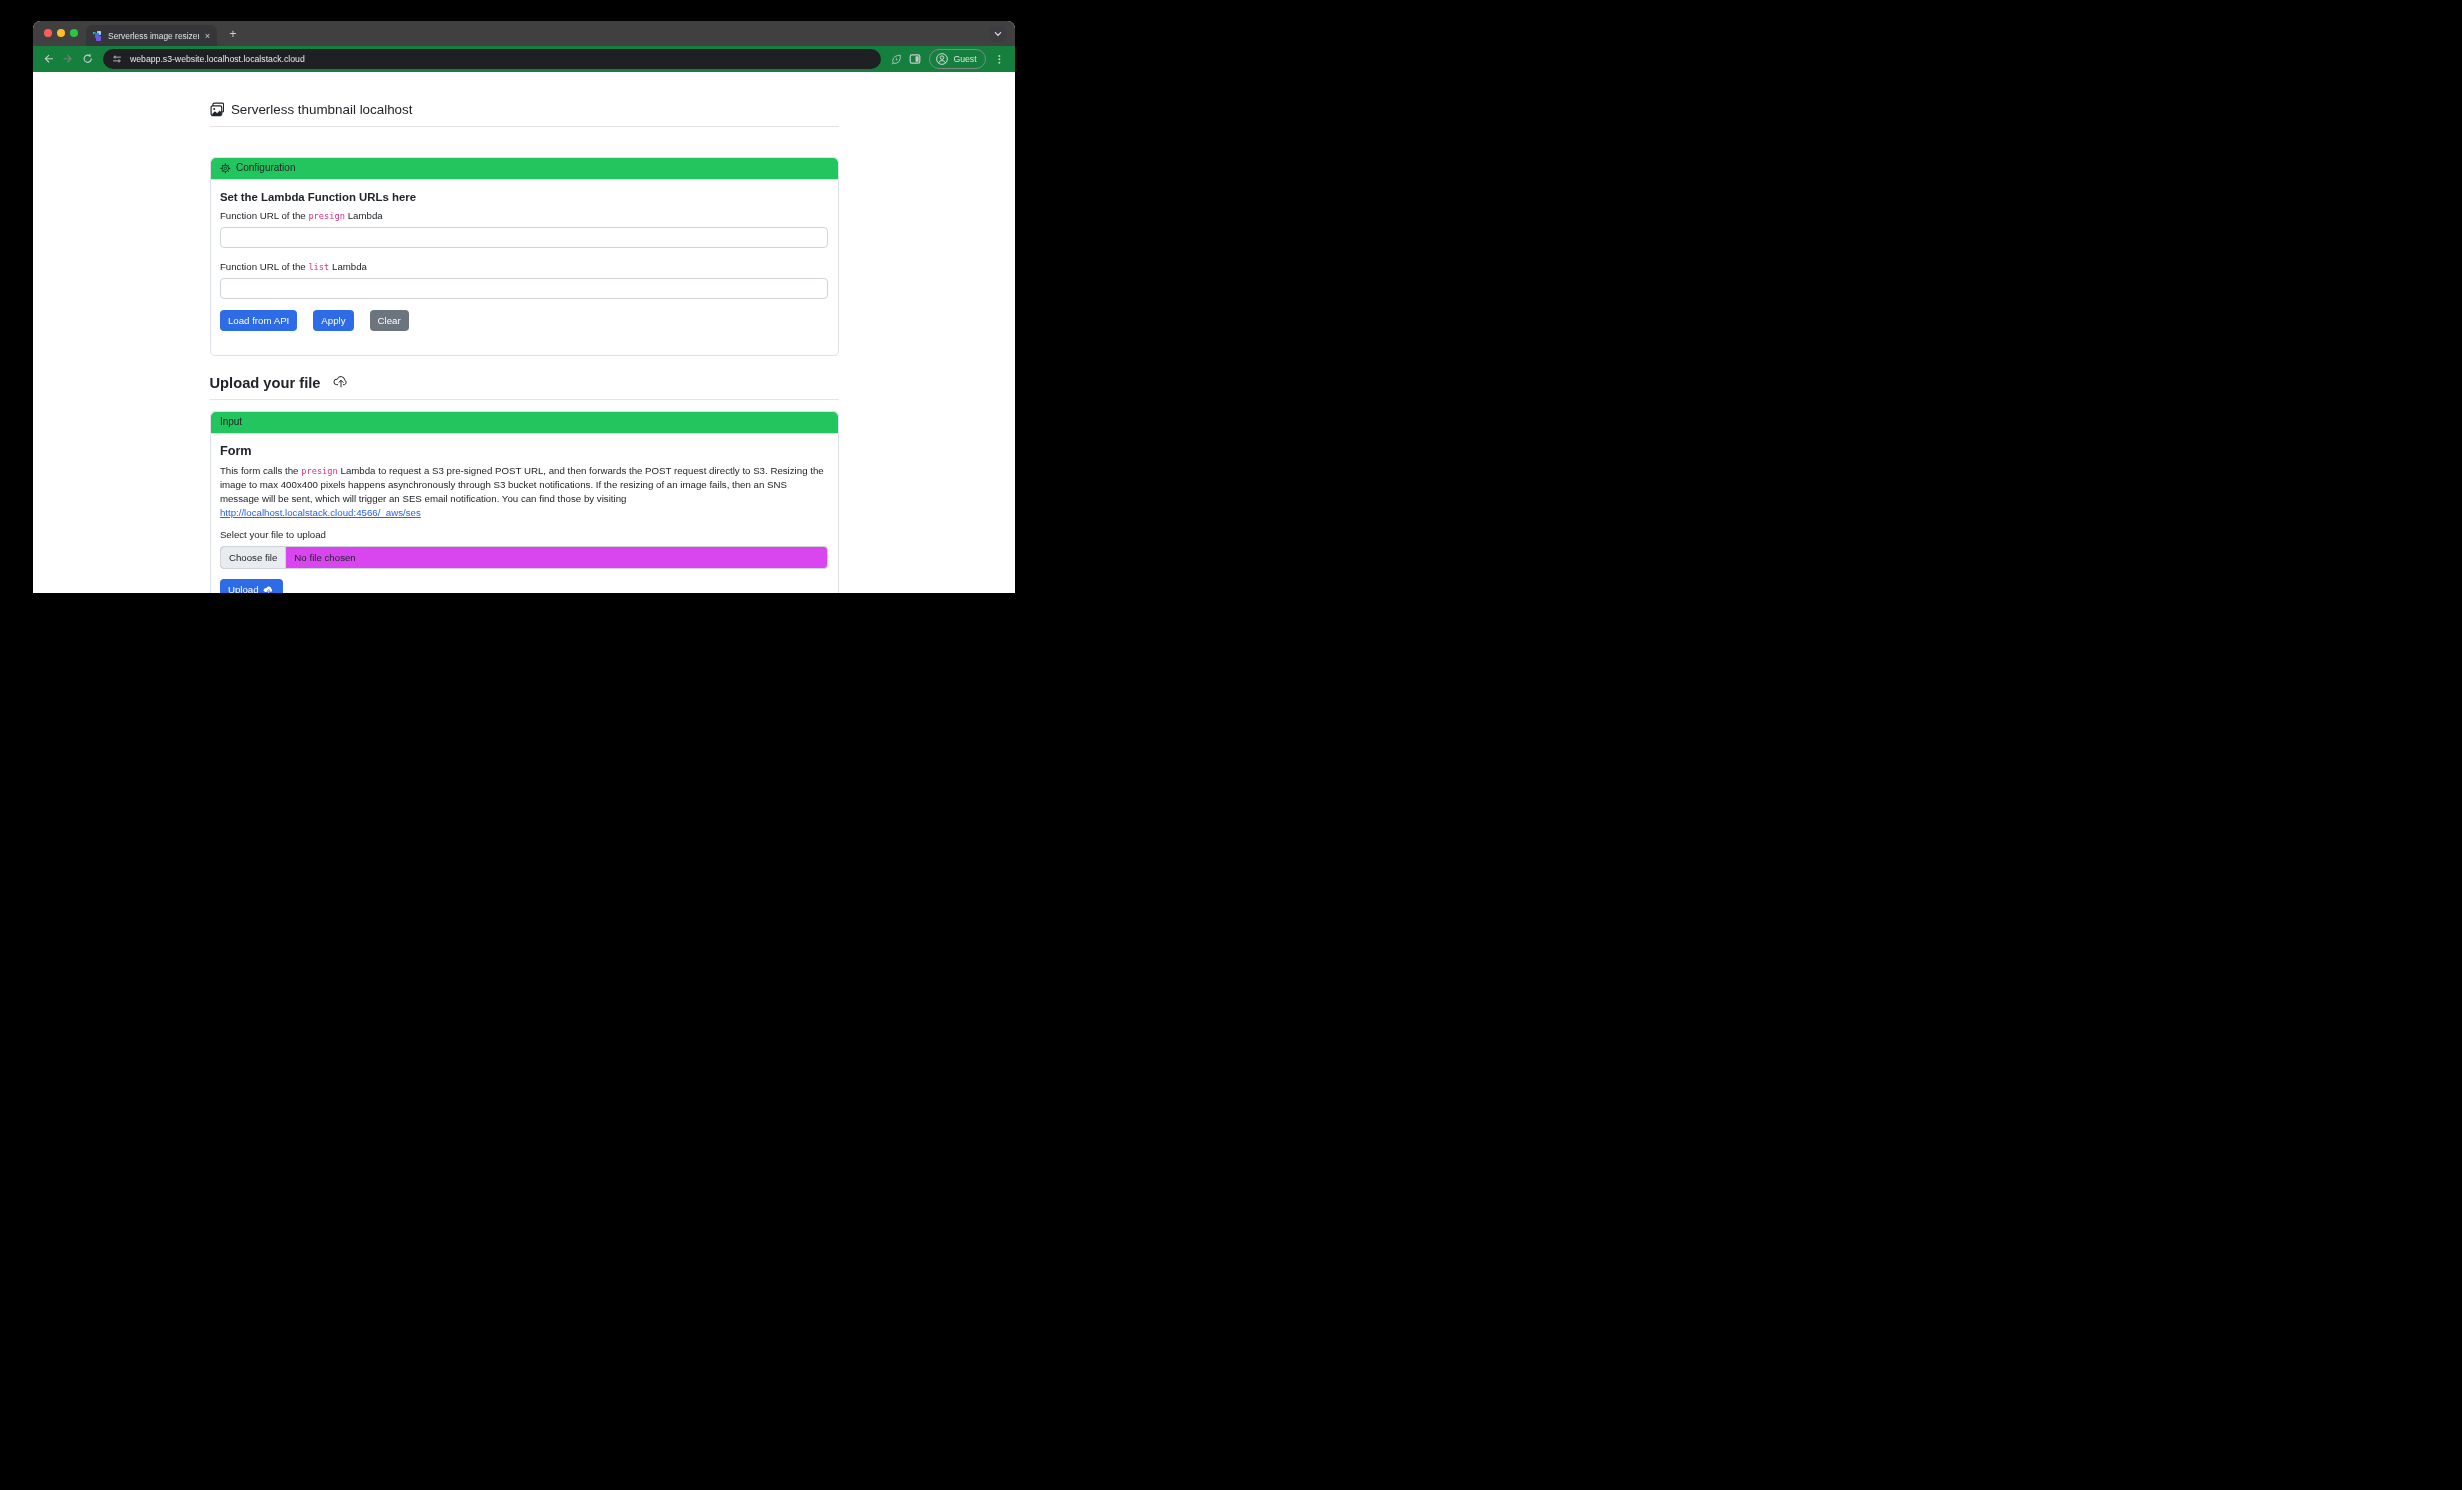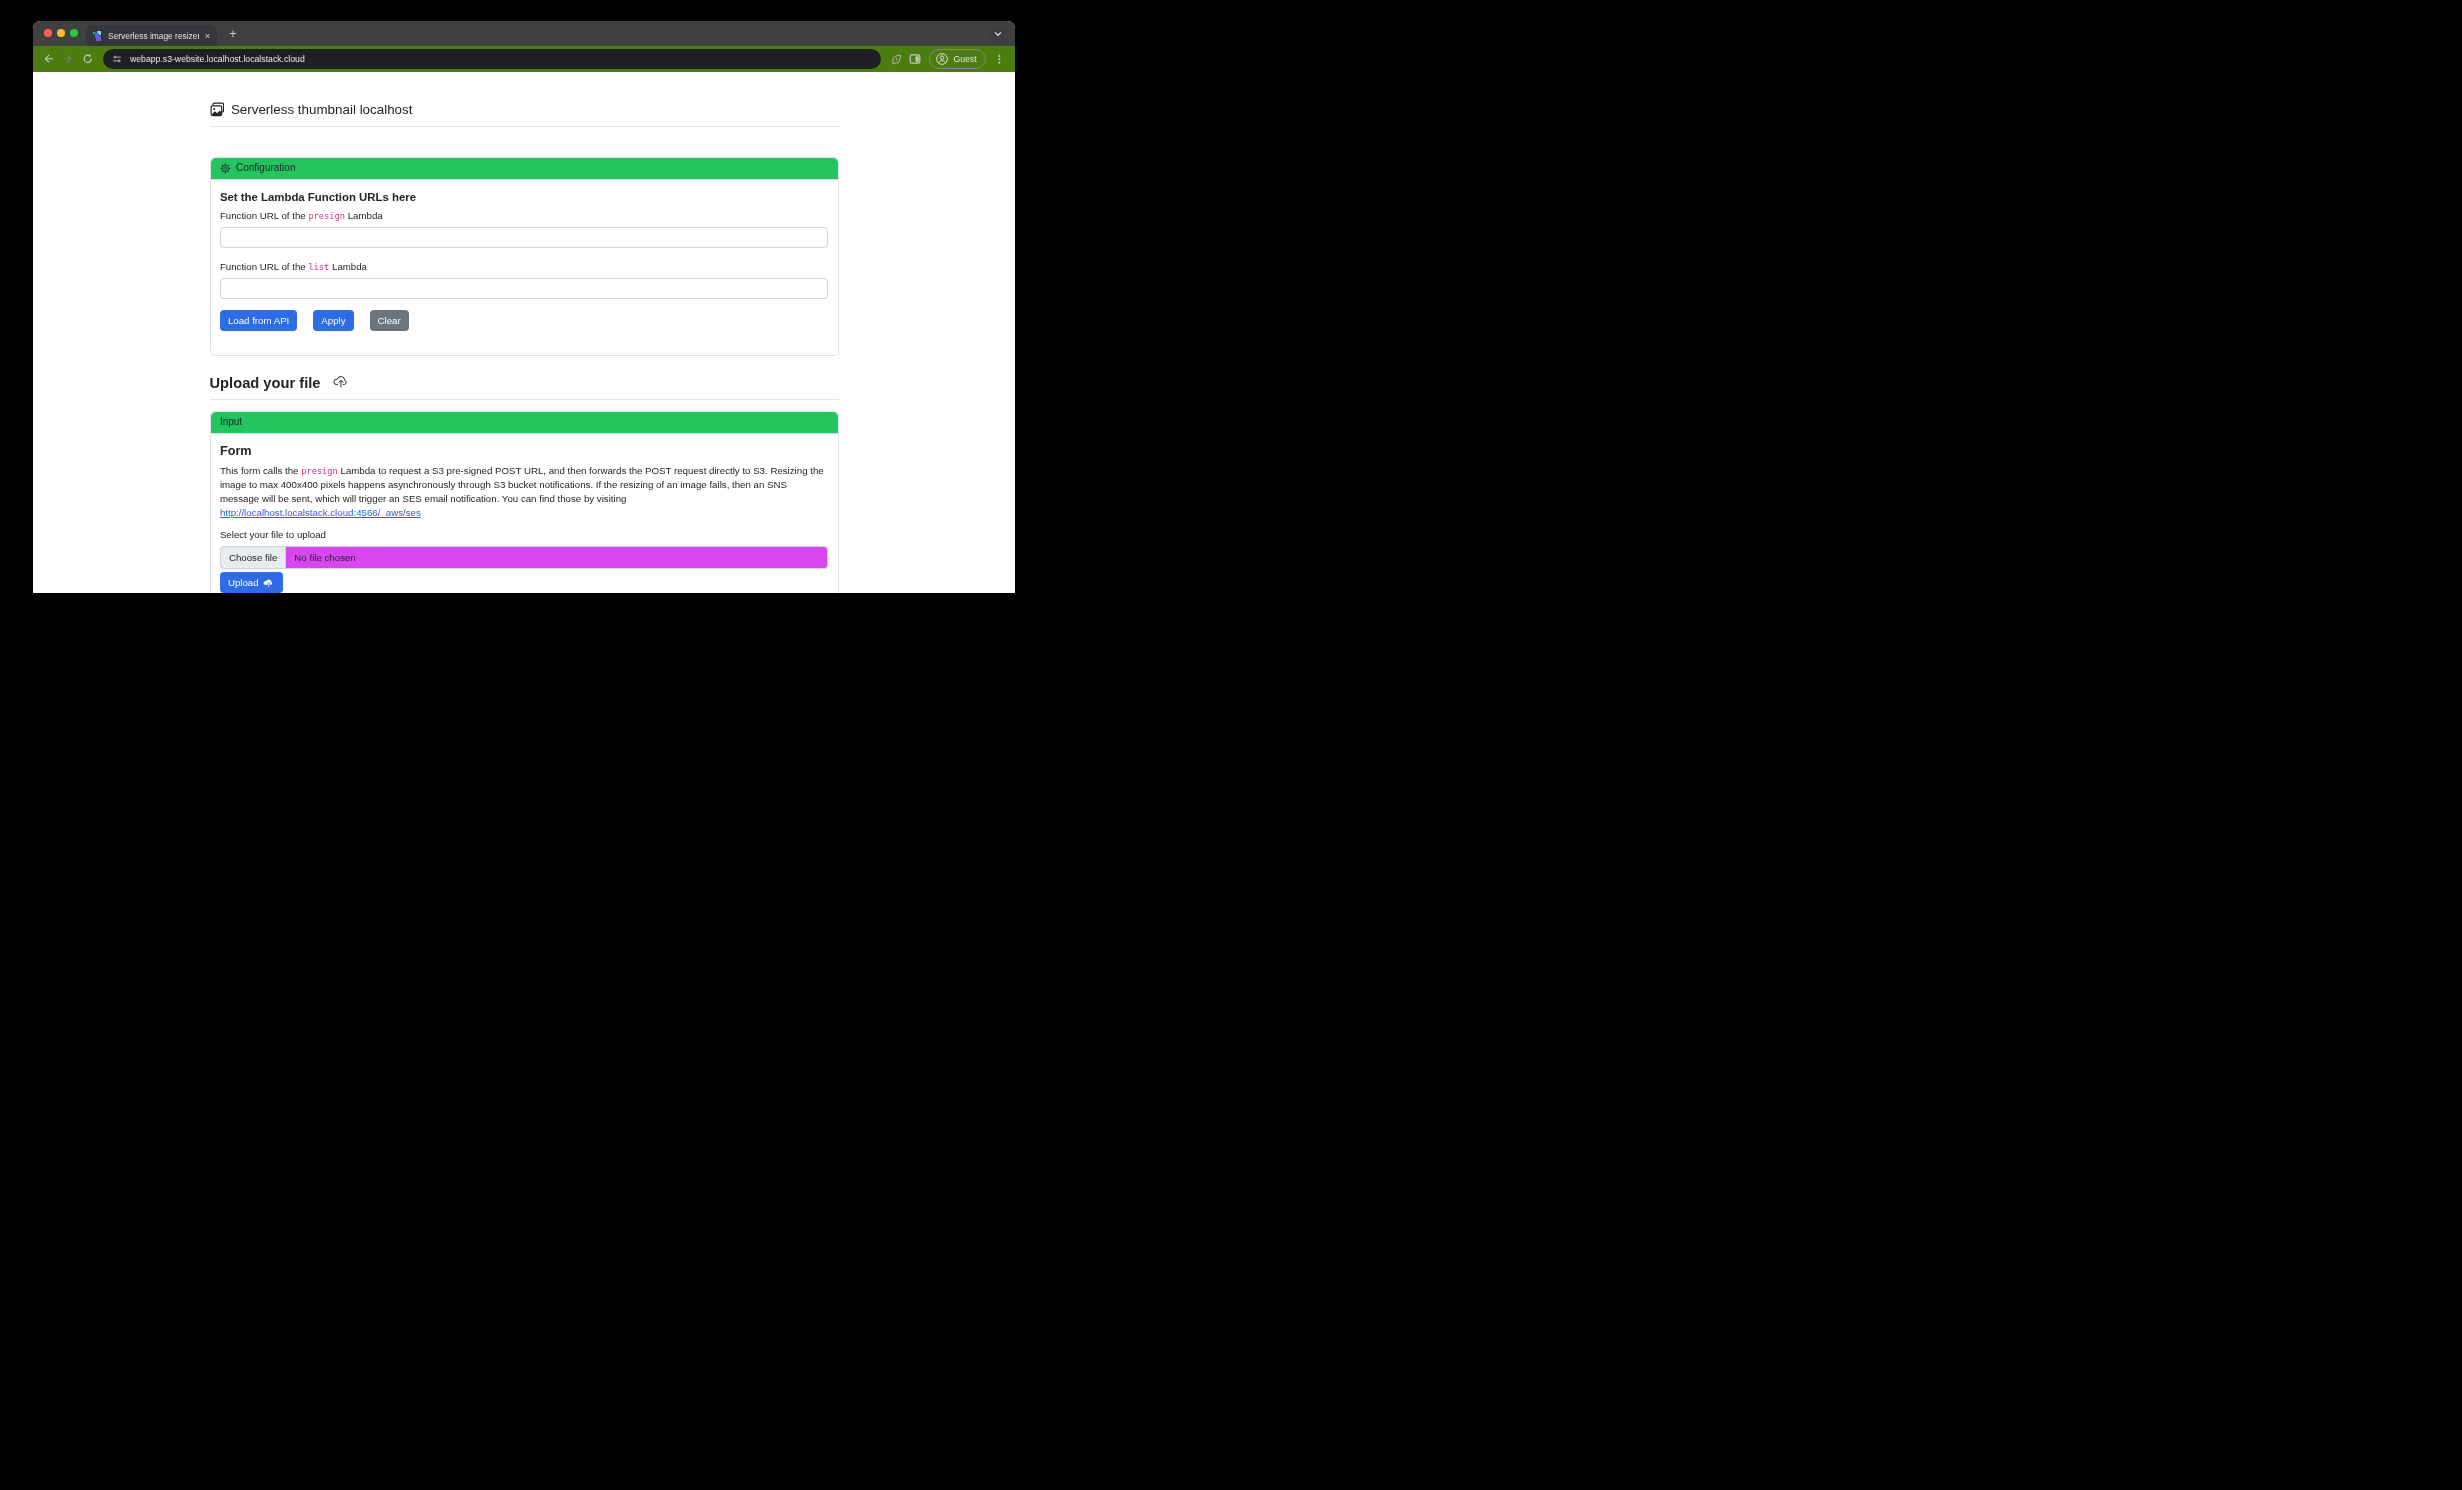--- a/index.html
+++ b/index.html
@@ -31,21 +31,21 @@
   .fv4{width:0;height:0;border-top:3.3px solid #2bb3c9;border-right:3.3px solid transparent;left:0;top:1.3px;}
   .newtab{
     position:absolute;left:192px;bottom:2.7px;width:16px;height:16px;border-radius:4px;
     color:#c9cccf;font-size:12.7px;line-height:15.4px;text-align:center;
   }
   .tab-search{
     position:absolute;right:8.7px;top:4.7px;width:17.4px;height:16.7px;border-radius:5.4px;
     background:#3c3d41;display:flex;align-items:center;justify-content:center;
   }
   
-  .toolbar{height:26px;background:#4d7c0f;display:flex;align-items:center;padding:0 6px;box-sizing:border-box;}
+  .toolbar{height:26px;background:#15803d;display:flex;align-items:center;padding:0 6px;box-sizing:border-box;}
   .navbtn{width:19.4px;height:19.4px;display:flex;align-items:center;justify-content:center;flex:0 0 auto;border-radius:50%;}
   .urlbar{
     flex:1;height:19.4px;background:#1f2023;border-radius:10px;display:flex;align-items:center;
     padding:0 4px 0 6px;margin:0 5.4px;min-width:0;
   }
   .tune{width:17.4px;height:17.4px;border-radius:50%;display:flex;align-items:center;justify-content:center;flex:0 0 auto;}
   .url-text{font-size:8.7px;color:#e8eaed;margin-left:4px;white-space:nowrap;}
   .guest{
     height:19.4px;border:1px solid #83868a;border-radius:10px;display:flex;align-items:center;
     gap:4.7px;padding:0 8px 0 4.7px;color:#dfe1e5;font-size:8.7px;margin:0 4px;box-sizing:border-box;
@@ -88,21 +88,21 @@
   .file-label{font-size:9.7px;line-height:13.4px;margin-top:8.7px;}
   .file-input{
     display:flex;border:0.7px solid #ced4da;border-radius:4px;height:21px;margin-top:4px;
     overflow:hidden;align-items:stretch;background:#d946ef;
   }
   .file-btn{
     background:#e9ecef;border-right:0.7px solid #ced4da;padding:0 8px;font-size:9.7px;
     display:flex;align-items:center;color:#212529;
   }
   .file-text{padding:0 8px;font-size:9.7px;display:flex;align-items:center;color:#212529;}
-  .upload-btn{margin-top:3px;margin-bottom:27px;}
+  .upload-btn{margin-top:10px;margin-bottom:27px;}
   svg{display:block;}
 </style>
 </head>
 <body>
 
 <div class="window">
 
   <div class="tabstrip">
     <div class="traffic">
       <span class="t-close"></span>

